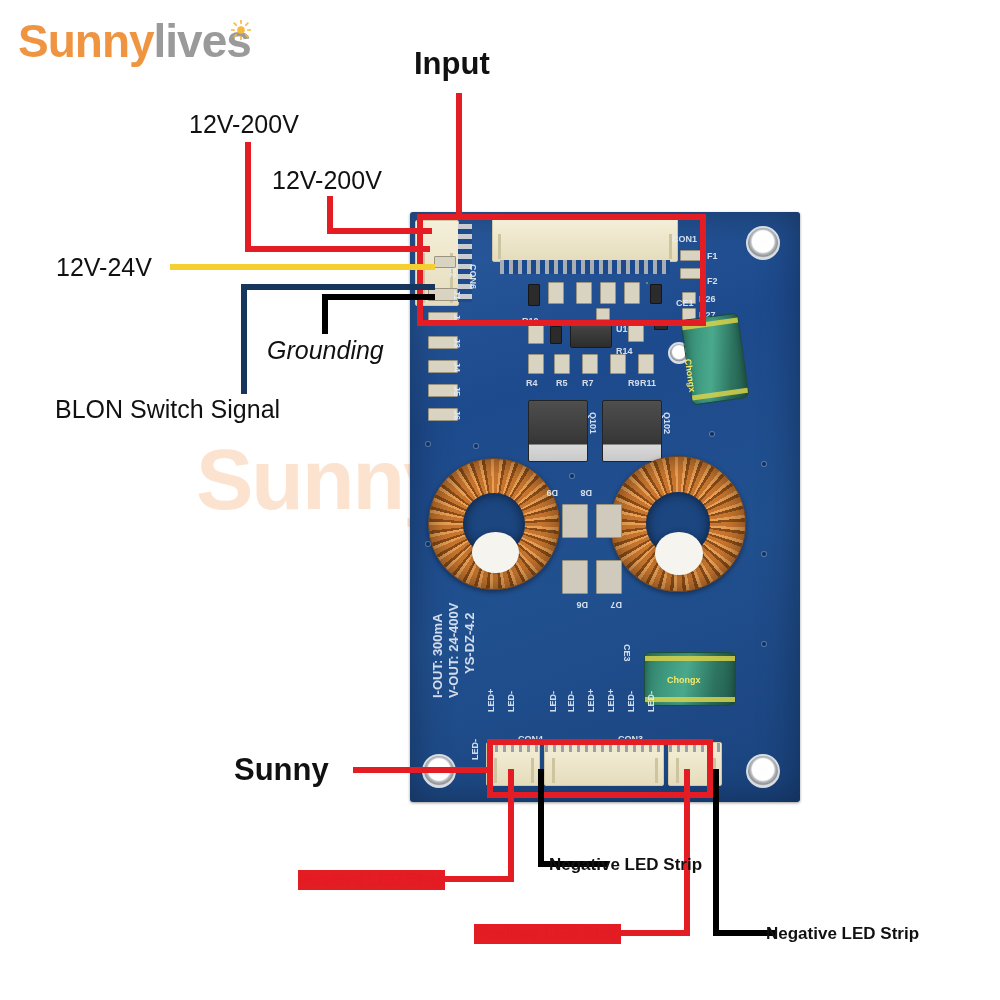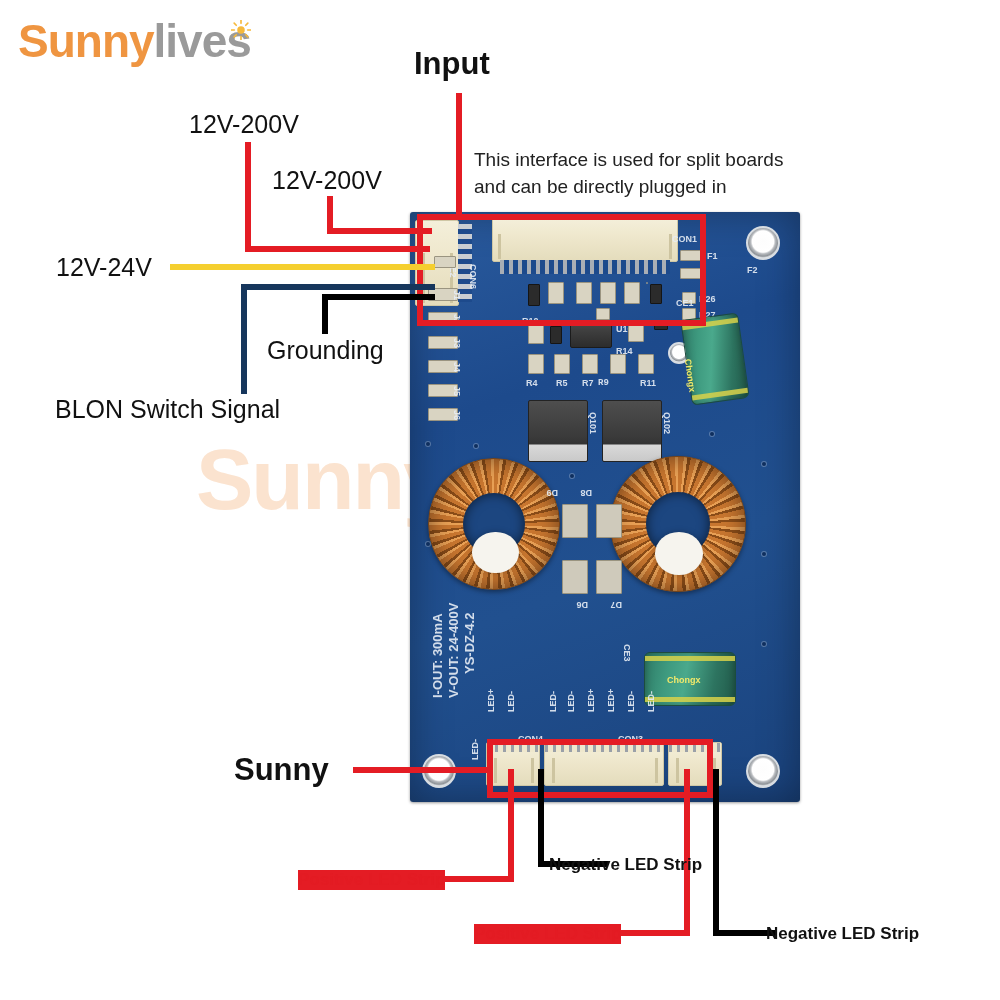--- a/index.html
+++ b/index.html
@@ -135,21 +135,21 @@
     <div class="conn" style="left:82px;top:6px;width:186px;height:44px;">
       <div class="conn-tab" style="left:5px;"></div>
       <div class="conn-tab" style="left:176px;"></div>
     </div>
     <div style="position:absolute;left:90px;top:48px;width:170px;height:14px;background:repeating-linear-gradient(90deg,#a9aeb5 0 4px,#1d4a8c 4px 9px);"></div>
     <div class="silk" style="left:262px;top:22px;">CON1</div>
 
     <div class="smd" style="left:270px;top:38px;width:24px;height:11px;"></div>
     <div class="silk" style="left:297px;top:39px;">F1</div>
     <div class="smd" style="left:270px;top:56px;width:24px;height:11px;"></div>
-    <div class="silk" style="left:297px;top:53px;margin-left:40px;">F2</div>
+    <div class="silk" style="left:297px;top:64px;">F2</div>
 
     <div class="smd" style="left:272px;top:80px;width:14px;height:12px;"></div>
     <div class="silk" style="left:289px;top:82px;">R26</div>
     <div class="smd" style="left:272px;top:96px;width:14px;height:12px;"></div>
     <div class="silk" style="left:289px;top:98px;">R27</div>
 
     <div class="smd dk" style="left:118px;top:72px;width:12px;height:22px;"></div>
     <div class="smd" style="left:138px;top:70px;width:16px;height:22px;"></div>
     <div class="smd" style="left:166px;top:70px;width:16px;height:22px;"></div>
     <div class="smd" style="left:190px;top:70px;width:16px;height:22px;"></div>
@@ -167,21 +167,21 @@
     <div class="silk" style="left:206px;top:134px;">R14</div>
     <div class="smd dk" style="left:244px;top:108px;width:14px;height:10px;"></div>
 
     <div class="smd" style="left:118px;top:142px;width:16px;height:20px;"></div>
     <div class="silk" style="left:116px;top:166px;">R4</div>
     <div class="smd" style="left:144px;top:142px;width:16px;height:20px;"></div>
     <div class="silk" style="left:146px;top:166px;">R5</div>
     <div class="smd" style="left:172px;top:142px;width:16px;height:20px;"></div>
     <div class="silk" style="left:172px;top:166px;">R7</div>
     <div class="smd" style="left:200px;top:142px;width:16px;height:20px;"></div>
-    <div class="silk" style="left:188px;top:166px;font-family:Liberation Mono, monospace;">R9</div>
+    <div class="silk" style="left:218px;top:166px;">R9</div>
     <div class="smd" style="left:228px;top:142px;width:16px;height:20px;"></div>
     <div class="silk" style="left:230px;top:166px;">R11</div>
 
     <div class="silk rot" style="left:48px;top:48px;transform:rotate(90deg);">RE2</div>
     <div class="smd" style="left:24px;top:44px;width:22px;height:12px;"></div>
     <div class="smd" style="left:18px;top:76px;width:30px;height:13px;"></div>
     <div class="silk rot" style="left:52px;top:78px;transform:rotate(90deg);">J1</div>
     <div class="smd" style="left:18px;top:100px;width:30px;height:13px;"></div>
     <div class="silk rot" style="left:52px;top:102px;transform:rotate(90deg);">J2</div>
     <div class="smd" style="left:18px;top:124px;width:30px;height:13px;"></div>
@@ -303,29 +303,28 @@
   <div class="ln black" style="left:538px;top:861px;width:70px;height:6px;"></div>
 
   <div class="ln red" style="left:684px;top:769px;width:6px;height:167px;"></div>
   <div class="ln red" style="left:620px;top:930px;width:70px;height:6px;"></div>
 
   <div class="ln black" style="left:713px;top:769px;width:6px;height:167px;"></div>
   <div class="ln black" style="left:713px;top:930px;width:62px;height:6px;"></div>
 
   <div class="lbl big" style="left:414px;top:46px;">Input</div>
 
-  <div class="lbl desc" style="left:474px;top:147px;">This interface is used for split boards and can be directly plugged in</div>
 
   <div class="lbl med" style="left:189px;top:110px;">12V-200V</div>
 
   <div class="lbl med" style="left:272px;top:166px;">12V-200V</div>
 
   <div class="lbl med" style="left:56px;top:253px;">12V-24V</div>
 
-  <div class="lbl med" style="left:267px;top:336px;">Grounding</div>
+  <div class="lbl med" style="left:267px;top:336px;font-style:italic;">Grounding</div>
 
   <div class="lbl med" style="left:55px;top:395px;">BLON Switch Signal</div>
 
   <div class="lbl big" style="left:234px;top:752px;">Sunny</div>
 
   <div class="lbl small red" style="left:298px;top:870px;">Positive LED Strip</div>
 
   <div class="lbl small" style="left:549px;top:855px;">Negative LED Strip</div>
 
   <div class="lbl small red" style="left:474px;top:924px;">Positive LED Strip</div>

